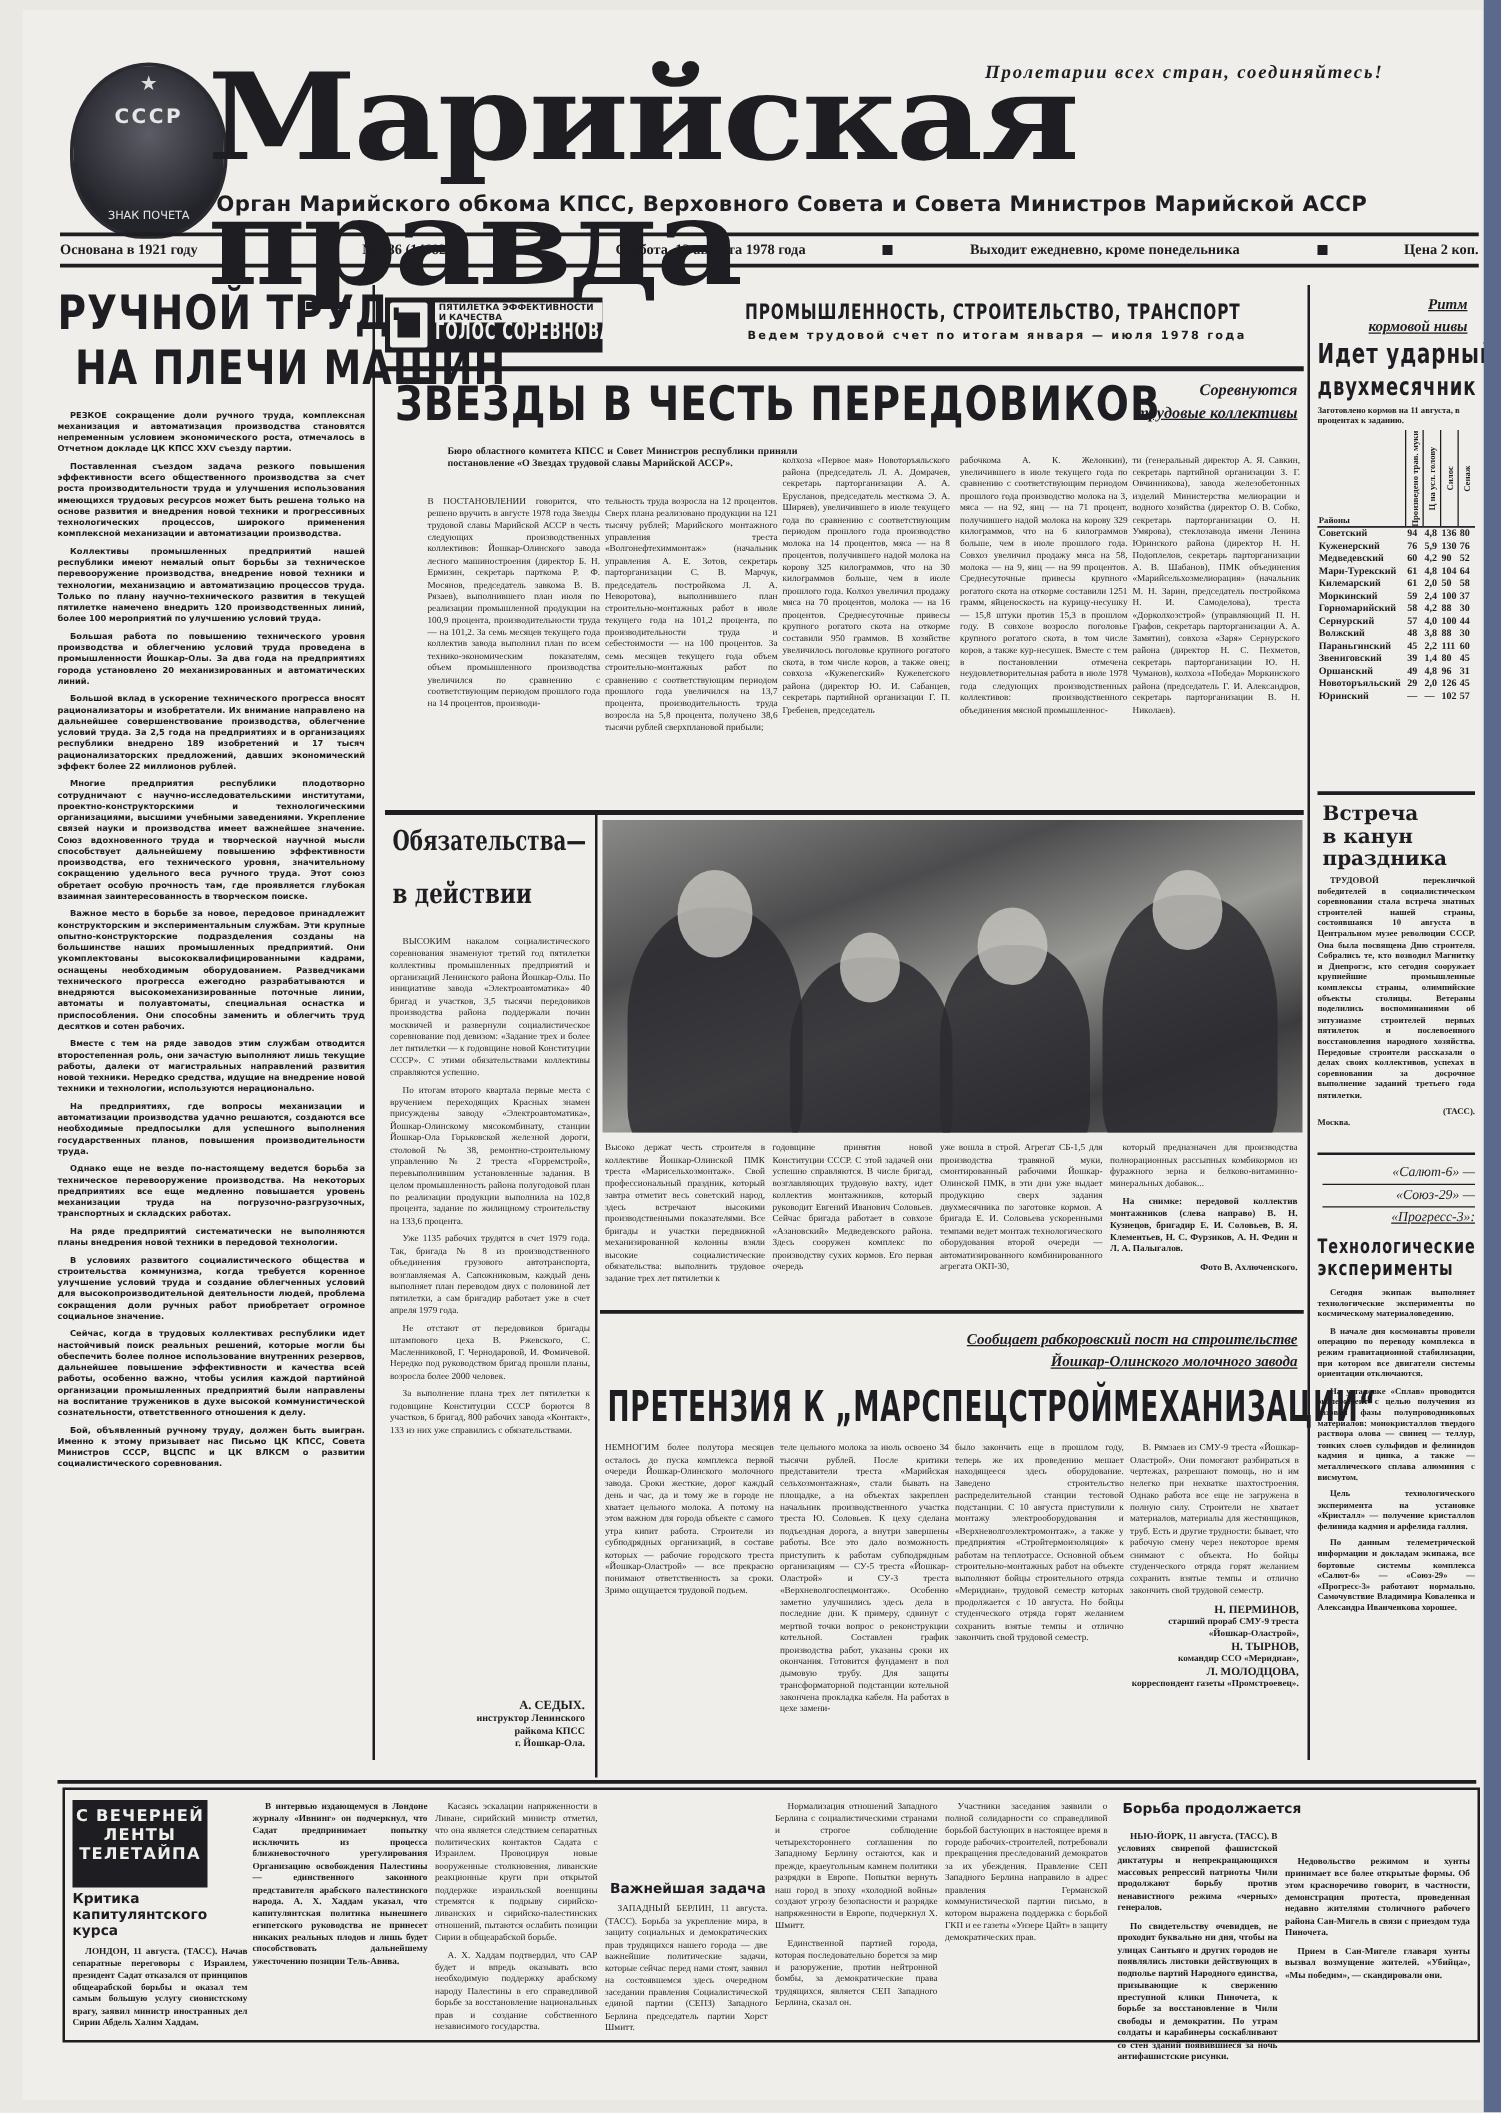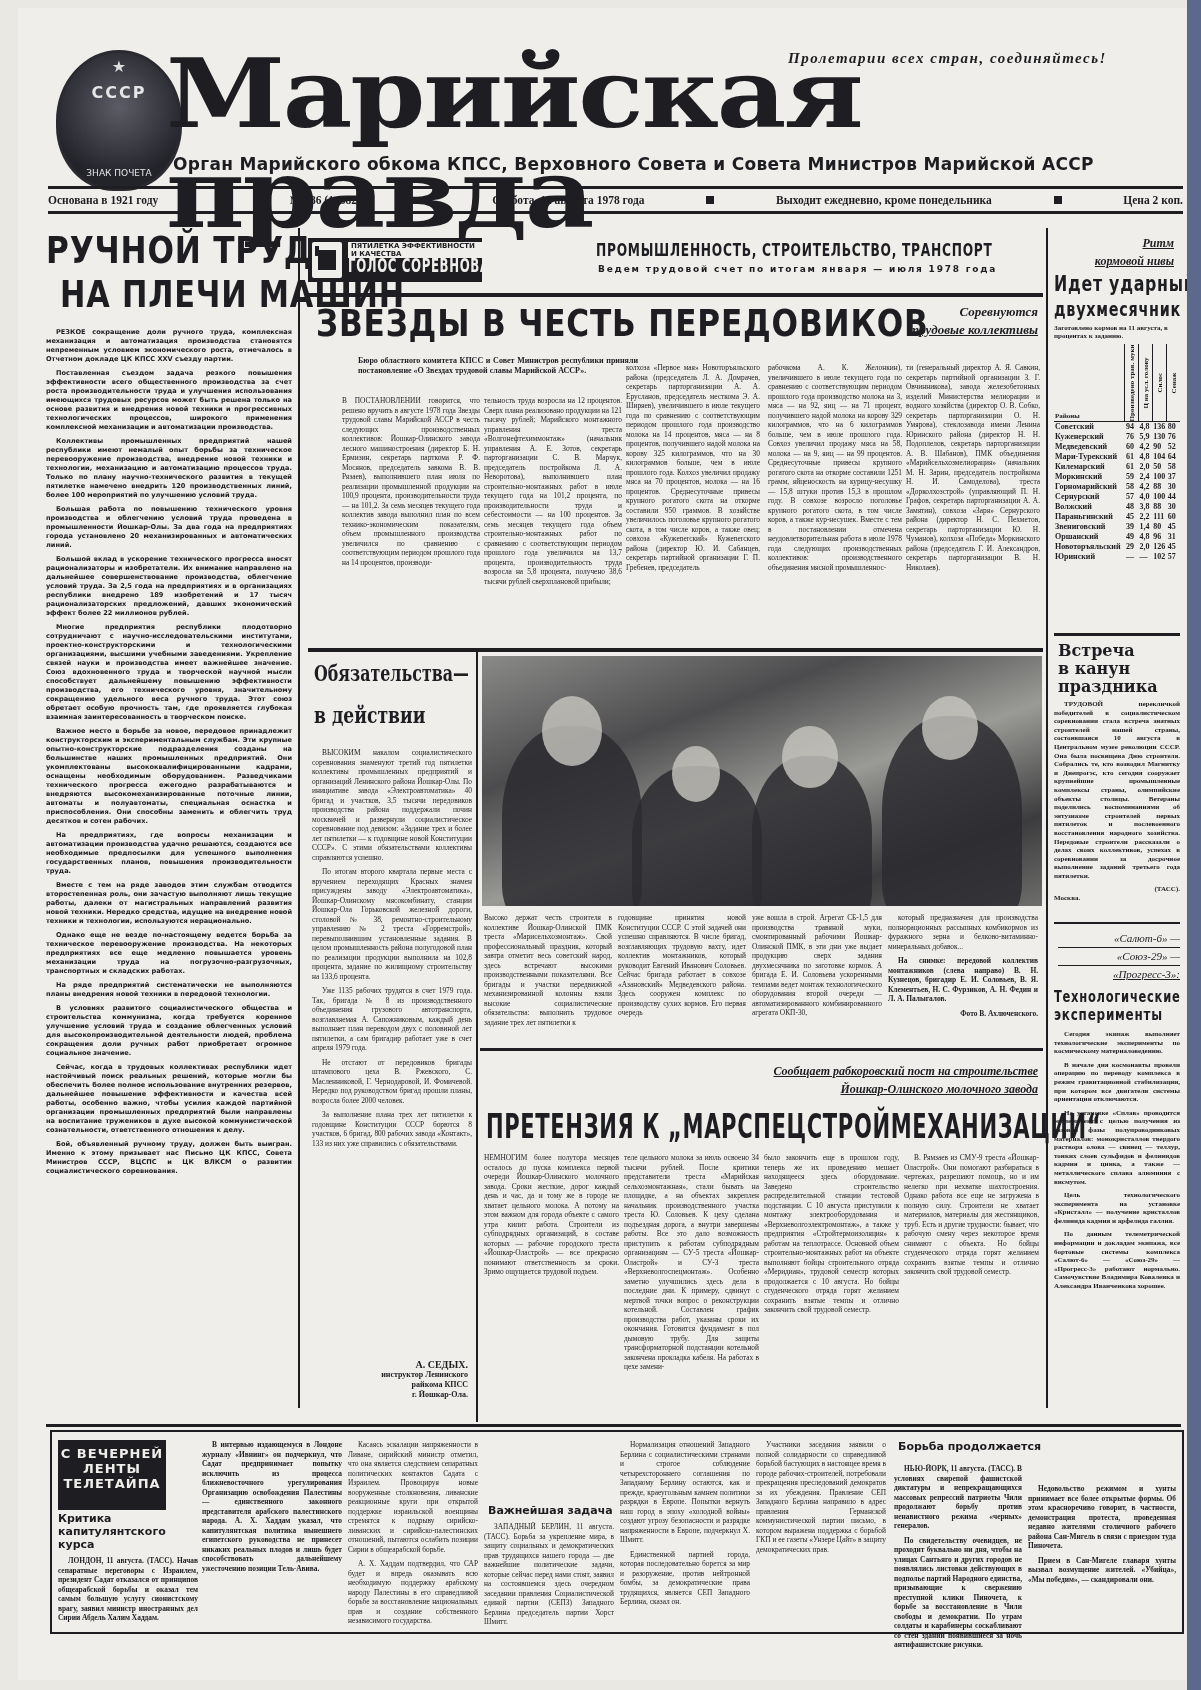--- a/index.html
+++ b/index.html
@@ -65,22 +65,22 @@
   <div class="abs hed" style="left:28px; top:222px; font-size:38px; line-height:40px;"><span class="cond" style="display:inline-block; transform:scaleX(0.82);">РУЧНОЙ ТРУД—</span></div>
   <div class="abs hed" style="left:42px; top:266px; font-size:38px; line-height:40px;"><span class="cond" style="display:inline-block; transform:scaleX(0.80);">НА ПЛЕЧИ МАШИН</span></div>
   <div class="col sans" style="left:28px; top:320px; width:246px; font-size:6.6px; line-height:9px; font-weight:bold;">
     <p>РЕЗКОЕ сокращение доли ручного труда, комплексная механизация и автоматизация производства становятся непременным условием экономического роста, отмечалось в Отчетном докладе ЦК КПСС XXV съезду партии.</p>
     <p>Поставленная съездом задача резкого повышения эффективности всего общественного производства за счет роста производительности труда и улучшения использования имеющихся трудовых ресурсов может быть решена только на основе развития и внедрения новой техники и прогрессивных технологических процессов, широкого применения комплексной механизации и автоматизации производства.</p>
     <p>Коллективы промышленных предприятий нашей республики имеют немалый опыт борьбы за техническое перевооружение производства, внедрение новой техники и технологии, механизацию и автоматизацию процессов труда. Только по плану научно-технического развития в текущей пятилетке намечено внедрить 120 производственных линий, более 100 мероприятий по улучшению условий труда.</p>
     <p>Большая работа по повышению технического уровня производства и облегчению условий труда проведена в промышленности Йошкар-Олы. За два года на предприятиях города установлено 20 механизированных и автоматических линий.</p>
     <p>Большой вклад в ускорение технического прогресса вносят рационализаторы и изобретатели. Их внимание направлено на дальнейшее совершенствование производства, облегчение условий труда. За 2,5 года на предприятиях и в организациях республики внедрено 189 изобретений и 17 тысяч рационализаторских предложений, давших экономический эффект более 22 миллионов рублей.</p>
     <p>Многие предприятия республики плодотворно сотрудничают с научно-исследовательскими институтами, проектно-конструкторскими и технологическими организациями, высшими учебными заведениями. Укрепление связей науки и производства имеет важнейшее значение. Союз вдохновенного труда и творческой научной мысли способствует дальнейшему повышению эффективности производства, его технического уровня, значительному сокращению удельного веса ручного труда. Этот союз обретает особую прочность там, где проявляется глубокая взаимная заинтересованность в творческом поиске.</p>
     <p>Важное место в борьбе за новое, передовое принадлежит конструкторским и экспериментальным службам. Эти крупные опытно-конструкторские подразделения созданы на большинстве наших промышленных предприятий. Они укомплектованы высококвалифицированными кадрами, оснащены необходимым оборудованием. Разведчиками технического прогресса ежегодно разрабатываются и внедряются высокомеханизированные поточные линии, автоматы и полуавтоматы, специальная оснастка и приспособления. Они способны заменить и облегчить труд десятков и сотен рабочих.</p>
+    <p>Вместе с тем на ряде заводов этим службам отводится второстепенная роль, они зачастую выполняют лишь текущие работы, далеки от магистральных направлений развития новой техники. Нередко средства, идущие на внедрение новой техники и технологии, используются нерационально.</p>
     <p>На предприятиях, где вопросы механизации и автоматизации производства удачно решаются, создаются все необходимые предпосылки для успешного выполнения государственных планов, повышения производительности труда.</p>
-    <p>Вместе с тем на ряде заводов этим службам отводится второстепенная роль, они зачастую выполняют лишь текущие работы, далеки от магистральных направлений развития новой техники. Нередко средства, идущие на внедрение новой техники и технологии, используются нерационально.</p>
     <p>Однако еще не везде по-настоящему ведется борьба за техническое перевооружение производства. На некоторых предприятиях все еще медленно повышается уровень механизации труда на погрузочно-разгрузочных, транспортных и складских работах.</p>
     <p>На ряде предприятий систематически не выполняются планы внедрения новой техники в передовой технологии.</p>
     <p>В условиях развитого социалистического общества и строительства коммунизма, когда требуется коренное улучшение условий труда и создание облегченных условий для высокопроизводительной деятельности людей, проблема сокращения доли ручных работ приобретает огромное социальное значение.</p>
     <p>Сейчас, когда в трудовых коллективах республики идет настойчивый поиск реальных решений, которые могли бы обеспечить более полное использование внутренних резервов, дальнейшее повышение эффективности и качества всей работы, особенно важно, чтобы усилия каждой партийной организации промышленных предприятий были направлены на воспитание тружеников в духе высокой коммунистической сознательности, ответственного отношения к делу.</p>
     <p>Бой, объявленный ручному труду, должен быть выигран. Именно к этому призывает нас Письмо ЦК КПСС, Совета Министров СССР, ВЦСПС и ЦК ВЛКСМ о развитии социалистического соревнования.</p>
   </div>
   <div class="vline" style="left:280px; top:220px; height:1180px;"></div>
 
   <div class="abs blackbox" style="left:290px; top:230px; width:174px; height:44px;">
     <div class="abs" style="left:4px; top:4px; width:30px; height:36px; background:#efeeea; border-radius:2px;">
@@ -144,20 +144,28 @@
   <div class="rule" style="left:462px; top:1040px; width:563px; height:3px;"></div>
 
   <div class="abs" style="left:640px; top:1056px; width:380px; text-align:right; font-style:italic; font-weight:bold; font-size:12px; text-decoration:underline;">Сообщает рабкоровский пост на строительстве</div>
   <div class="abs" style="left:640px; top:1074px; width:380px; text-align:right; font-style:italic; font-weight:bold; font-size:12px; text-decoration:underline;">Йошкар-Олинского молочного завода</div>
   <div class="abs hed" style="left:468px; top:1100px; font-size:34px; line-height:36px;"><span class="cond" style="display:inline-block; transform:scaleX(0.62);">ПРЕТЕНЗИЯ К „МАРСПЕЦСТРОЙМЕХАНИЗАЦИИ“</span></div>
   <div class="col" style="left:466px; top:1145px; width:135px;">НЕМНОГИМ более полутора месяцев осталось до пуска комплекса первой очереди Йошкар-Олинского молочного завода. Сроки жесткие, дорог каждый день и час, да и тому же в городе не хватает цельного молока. А потому на этом важном для города объекте с самого утра кипит работа. Строители из субподрядных организаций, в составе которых — рабочие городского треста «Йошкар-Оластрой» — все прекрасно понимают ответственность за сроки. Зримо ощущается трудовой подъем.</div>
   <div class="col" style="left:606px; top:1145px; width:135px;">теле цельного молока за июль освоено 34 тысячи рублей. После критики представители треста «Марийская сельхозмонтажная», стали бывать на площадке, а на объектах закреплен начальник производственного участка треста Ю. Соловьев. К цеху сделана подъездная дорога, а внутри завершены работы. Все это дало возможность приступить к работам субподрядным организациям — СУ-5 треста «Йошкар-Оластрой» и СУ-3 треста «Верхневолгоспецмонтаж». Особенно заметно улучшились здесь дела в последние дни. К примеру, сдвинут с мертвой точки вопрос о реконструкции котельной. Составлен график производства работ, указаны сроки их окончания. Готовится фундамент в пол дымовую трубу. Для защиты трансформаторной подстанции котельной закончена прокладка кабеля. На работах в цехе замени-</div>
   <div class="col" style="left:746px; top:1145px; width:135px;">было закончить еще в прошлом году, теперь же их проведению мешает находящееся здесь оборудование. Заведено строительство распределительной станции тестовой подстанции. С 10 августа приступили к монтажу электрооборудования и «Верхневолгоэлектромонтаж», а также у предприятия «Стройтермоизоляция» к работам на теплотрассе. Основной объем строительно-монтажных работ на объекте выполняют бойцы строительного отряда «Меридиан», трудовой семестр которых продолжается с 10 августа. Но бойцы студенческого отряда горят желанием сохранить взятые темпы и отлично закончить свой трудовой семестр.</div>
   <div class="col" style="left:886px; top:1145px; width:135px;">
     <p>В. Рямзаев из СМУ-9 треста «Йошкар-Оластрой». Они помогают разбираться в чертежах, разрешают помощь, но и им нелегко при нехватке шахтостроения. Однако работа все еще не загружена в полную силу. Строители не хватает материалов, материалы для жестянщиков, труб. Есть и другие трудности: бывает, что рабочую смену через некоторое время снимают с объекта. Но бойцы студенческого отряда горят желанием сохранить взятые темпы и отлично закончить свой трудовой семестр.</p>
+    <div style="text-align:right; font-weight:bold; line-height:10px;">
+      <div style="font-size:9px;">Н. ПЕРМИНОВ,</div>
+      <div>старший прораб СМУ-9 треста «Йошкар-Оластрой»,</div>
+      <div style="font-size:9px;">Н. ТЫРНОВ,</div>
+      <div>командир ССО «Меридиан»,</div>
+      <div style="font-size:9px;">Л. МОЛОДЦОВА,</div>
+      <div>корреспондент газеты «Промстроевец».</div>
+    </div>
   </div>
 
   <div class="vline" style="left:1028px; top:220px; height:1180px;"></div>
   <div class="abs" style="left:1036px; top:228px; width:120px; text-align:right; font-style:italic; font-weight:bold; font-size:12px; text-decoration:underline;">Ритм</div>
   <div class="abs" style="left:1036px; top:246px; width:120px; text-align:right; font-style:italic; font-weight:bold; font-size:12px; text-decoration:underline;">кормовой нивы</div>
   <div class="abs hed" style="left:1036px; top:264px; font-size:22px; line-height:24px;"><span class="cond" style="display:inline-block; transform:scaleX(0.72);">Идет ударный</span></div>
   <div class="abs hed" style="left:1036px; top:290px; font-size:20px; line-height:22px;"><span class="cond" style="display:inline-block; transform:scaleX(0.72);">двухмесячник</span></div>
   <div class="abs" style="left:1036px; top:316px; width:126px; font-size:7px; line-height:8px; font-weight:bold;">Заготовлено кормов на 11 августа, в процентах к заданию.</div>
   <div class="abs" style="left:1036px; top:336px; width:126px;">
     <table class="stats">

